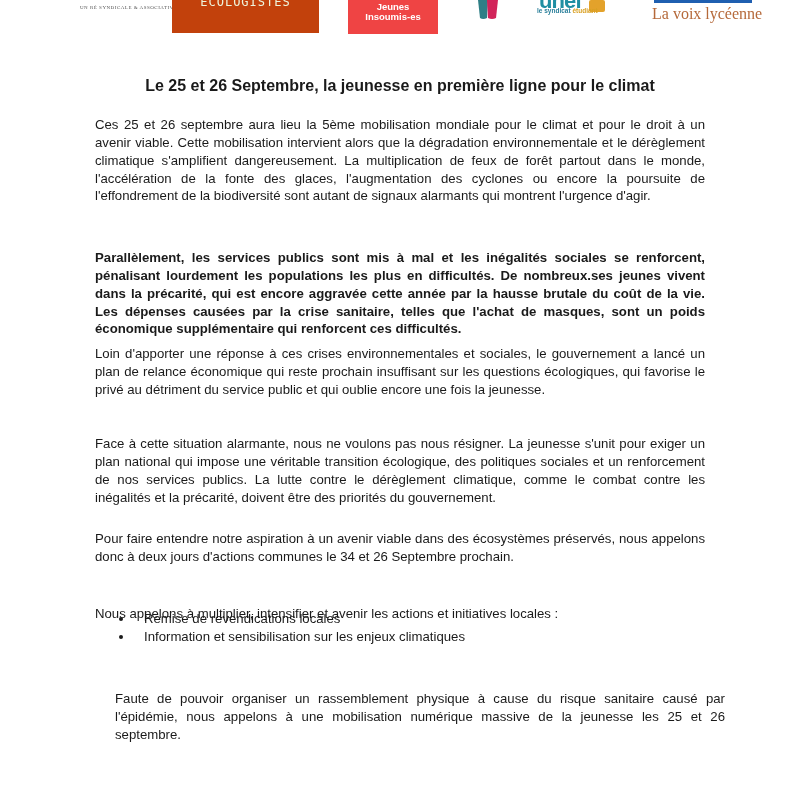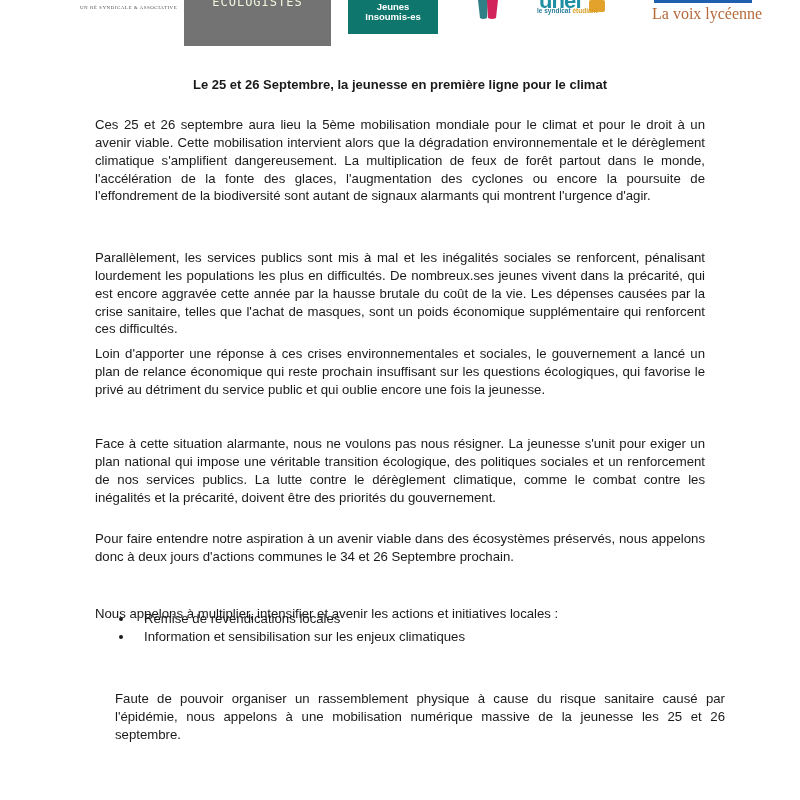--- a/index.html
+++ b/index.html
@@ -4,39 +4,39 @@
 <style>
   html, body { margin: 0; padding: 0; }
   body {
     width: 800px; height: 800px; overflow: hidden; background: #ffffff;
     position: relative;
     font-family: "Liberation Sans", sans-serif; color: #1a1a1a;
   }
   .logos { position: absolute; left: 0; top: 0; width: 800px; height: 40px; }
   .logo-left { position: absolute; left: 80px; top: 5px; font-size: 5px; letter-spacing: 0.5px; color: #555; font-family: "Liberation Serif", serif; }
   .logo-left .topline { position: absolute; left: 2px; top: -6px; width: 60px; height: 3px; border-top: 1px solid #999; }
-  .logo-green { position: absolute; left: 184px; top: 0; width: 147px; height: 46px; background: #737373; }
+  .logo-green { position: absolute; left: 172px; top: 0; width: 147px; height: 33px; background: #c2410c; }
   .logo-green span { position: absolute; left: 0; right: 0; top: -5px; text-align: center; color: #eef5dc; font-family: "DejaVu Sans Mono", monospace; font-size: 12px; letter-spacing: 1px; }
-  .logo-blue { position: absolute; left: 348px; top: 0; width: 90px; height: 34px; background: #0f766e; color: #fff; text-align: center; font-size: 9.5px; font-weight: bold; line-height: 10px; }
+  .logo-blue { position: absolute; left: 348px; top: 0; width: 90px; height: 34px; background: #ef4444; color: #fff; text-align: center; font-size: 9.5px; font-weight: bold; line-height: 10px; }
   .logo-blue .l1 { display: block; margin-top: 2px; }
   .logo-figure { position: absolute; left: 474px; top: 0; width: 28px; height: 20px; }
   .logo-unef { position: absolute; left: 535px; top: 0; width: 100px; height: 20px; }
   .logo-unef .big { position: absolute; left: 4px; top: -12px; font-size: 22px; font-weight: bold; color: #1f8fa3; letter-spacing: -1px; }
   .logo-unef .orange { position: absolute; left: 54px; top: 0; width: 16px; height: 12px; background: #e3a22b; border-radius: 2px; }
   .logo-unef .small { position: absolute; left: 2px; top: 7px; font-size: 6.5px; font-weight: bold; color: #2a7f9a; white-space: nowrap; }
   .logo-unef .small em { font-style: normal; color: #d9a023; }
   .logo-unl { position: absolute; left: 648px; top: 0; width: 130px; height: 22px; }
   .logo-unl .bar { position: absolute; left: 6px; top: 0; width: 98px; height: 3px; background: #1f5fb0; }
   .logo-unl .tag { position: absolute; left: 4px; top: 5px; font-family: Liberation Serif, serif; font-size: 16px; color: #b5693a; white-space: nowrap; }
 
   .doc { position: absolute; left: 95px; top: 0; width: 610px; }
-  .title { position: absolute; left: 0; top: 77px; width: 610px; text-align: center; font-weight: bold; font-size: 13px; }
+  .title { position: absolute; left: 0; top: 77px; width: 610px; text-align: center; font-weight: bold; font-size: 16px; }
   .para { position: absolute; left: 0; width: 610px; font-size: 13.2px; line-height: 17.8px; text-align: justify; }
   .p1 { top: 103px; }
-  .p2 { top: 236px; }
+  .p2 { top: 236px; font-weight: bold; }
   .p3 { top: 332px; }
   .p4 { top: 422px; }
   .p5 { top: 517px; }
   .p6 { top: 592px; }
   .bullets { position: absolute; left: 0; top: 610px; width: 610px; margin: 0; padding: 0; list-style: none; font-size: 13.2px; line-height: 17.5px; }
   .bullets li { position: relative; padding-left: 49px; }
   .bullets li .dot { position: absolute; left: 24px; top: 7px; width: 4px; height: 4px; border-radius: 50%; background: #1a1a1a; }
   .p7 { top: 677px; margin-left: 20px; }
 </style>
 </head>

